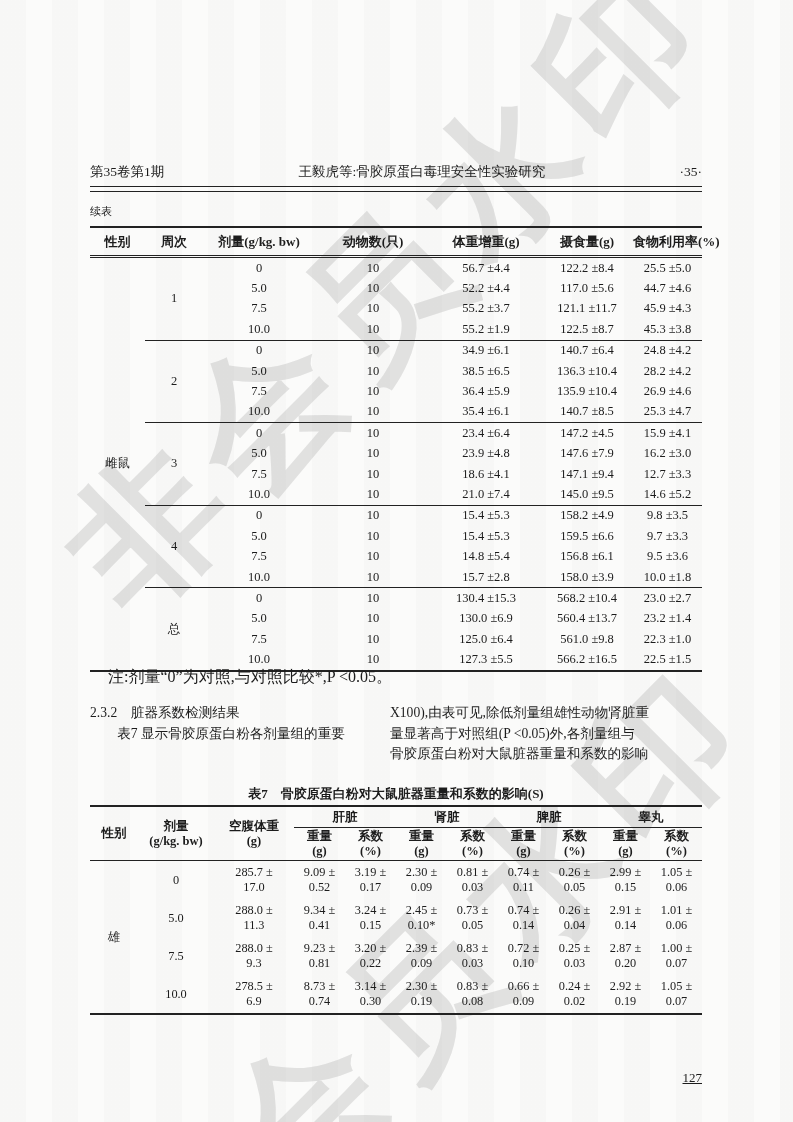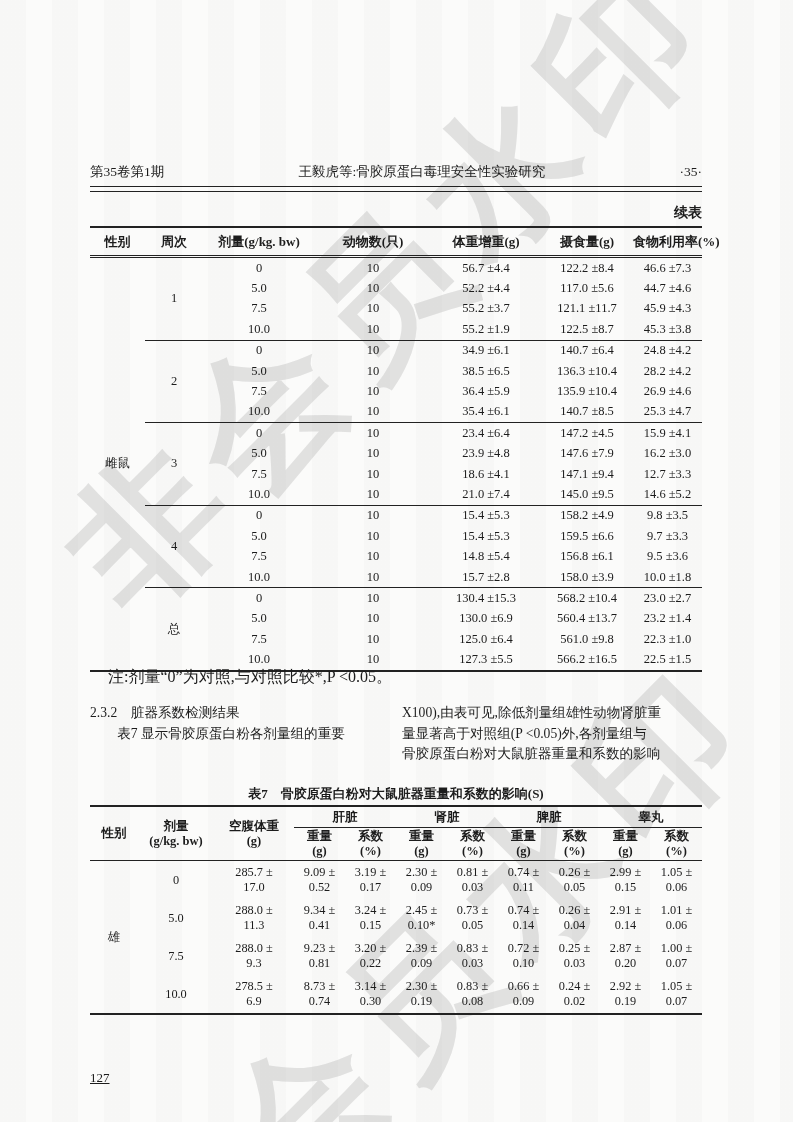--- a/index.html
+++ b/index.html
@@ -27,21 +27,21 @@
     position:absolute;left:90px;top:163px;width:612px;
     display:flex;justify-content:space-between;align-items:baseline;
     font-size:13.5px;
   }
   .header-rule{
     position:absolute;left:90px;top:186px;width:612px;height:4px;
     border-top:1.5px solid #222;border-bottom:1.5px solid #222;
   }
   .cont-label{
     position:absolute;left:90px;top:204px;width:612px;
-    text-align:right;font-size:14px;font-weight:bold;
+    font-size:11px;
   }
 
   table{border-collapse:collapse;table-layout:fixed;}
   th,td{padding:0;text-align:center;vertical-align:middle;overflow:visible;white-space:nowrap;}
 
   .t1{
     position:absolute;left:90px;top:226px;width:612px;
     font-size:12.5px;border-bottom:2px solid #222;
   }
   .t1 thead th{
@@ -50,21 +50,21 @@
   }
   .t1 tbody td{height:20.4px;}
   .t1 .group-start{border-top:1px solid #222;}
 
   .table-note{
     position:absolute;left:108px;top:667px;width:594px;font-size:16px;
   }
 
   .section{
     position:absolute;left:90px;top:703px;width:612px;
-    display:flex;justify-content:space-between;
+    display:flex;justify-content:flex-start;
     font-size:13.6px;line-height:20.5px;font-family:Liberation Serif, serif;
   }
   .section .col{width:300px;}
   .indent{text-indent:2em;}
 
   .t7-caption{
     position:absolute;left:90px;top:785px;width:612px;
     text-align:center;font-weight:bold;font-size:13px;
   }
   .t7{
@@ -74,21 +74,21 @@
   .t7 thead th{font-weight:bold;font-size:12.5px;}
   .t7 .row-a th{border-top:2px solid #222;height:20px;}
   .t7 .row-a th.organ{border-bottom:1px solid #222;}
   .t7 .row-b th{height:32px;border-bottom:1.5px solid #222;margin-top:32px;}
   .t7 thead th.span2{border-top:2px solid #222;border-bottom:1.5px solid #222;}
   .t7 tbody td{height:38px;}
   .pre{white-space:pre-line;}
 
   .page-number{
     position:absolute;left:90px;top:1070px;width:612px;
-    text-align:left;font-size:13px;text-decoration:underline;
+    text-align:right;font-size:13px;text-decoration:underline;
   }
 </style>
 </head>
 <body>
 
 <div class="page">
   <div class="scan-stripes"></div>
   <div class="watermark wm1">非会员水印</div>
   <div class="watermark wm2">非会员水印</div>
 
@@ -124,21 +124,21 @@
         </tr>
       </thead>
       <tbody>
           <tr>
             <td rowspan="20">雌鼠</td>
             <td rowspan="4">1</td>
             <td>0</td>
             <td>10</td>
             <td>56.7 ±4.4</td>
             <td>122.2 ±8.4</td>
-            <td>46.6 ±7.3</td>
+            <td>25.5 ±5.0</td>
           </tr>
           <tr>
             <td>5.0</td>
             <td>10</td>
             <td>52.2 ±4.4</td>
             <td>117.0 ±5.6</td>
             <td>44.7 ±4.6</td>
           </tr>
           <tr>
             <td>7.5</td>

